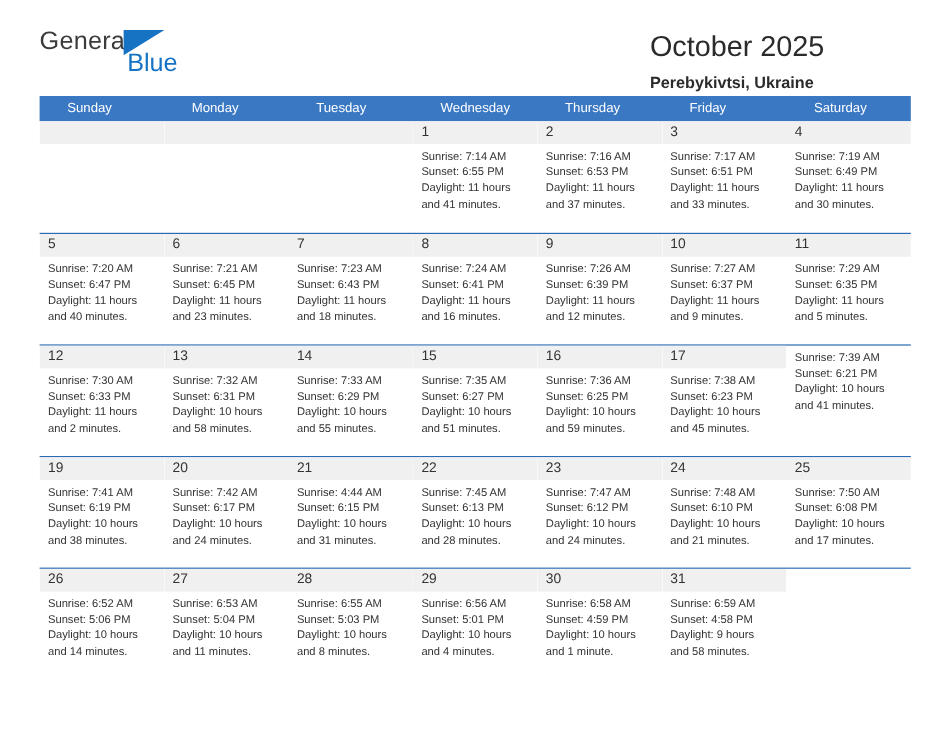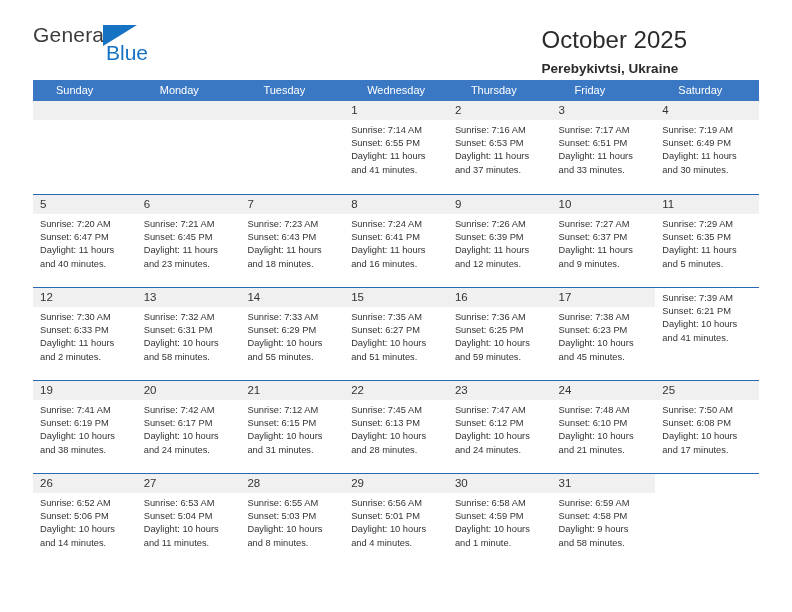--- a/index.html
+++ b/index.html
@@ -341,21 +341,21 @@
             <div class="cell-body">
               <div>Sunrise: 7:42 AM</div>
               <div>Sunset: 6:17 PM</div>
               <div>Daylight: 10 hours</div>
               <div>and 24 minutes.</div>
             </div>
           </div>
           <div class="cell">
             <div class="cell-num">21</div>
             <div class="cell-body">
-              <div>Sunrise: 7:12 AM</div>
+              <div>Sunrise: 4:44 AM</div>
               <div>Sunset: 6:15 PM</div>
               <div>Daylight: 10 hours</div>
               <div>and 31 minutes.</div>
             </div>
           </div>
           <div class="cell">
             <div class="cell-num">22</div>
             <div class="cell-body">
               <div>Sunrise: 7:45 AM</div>
               <div>Sunset: 6:13 PM</div>

